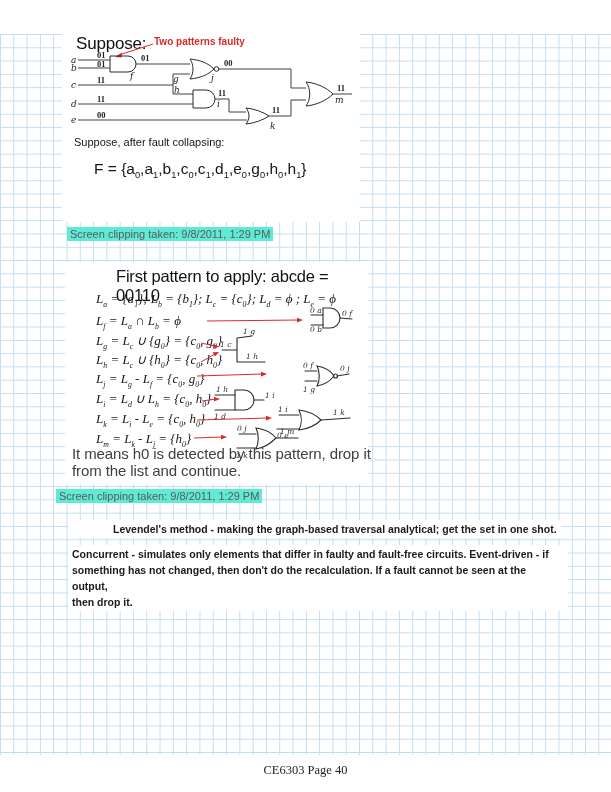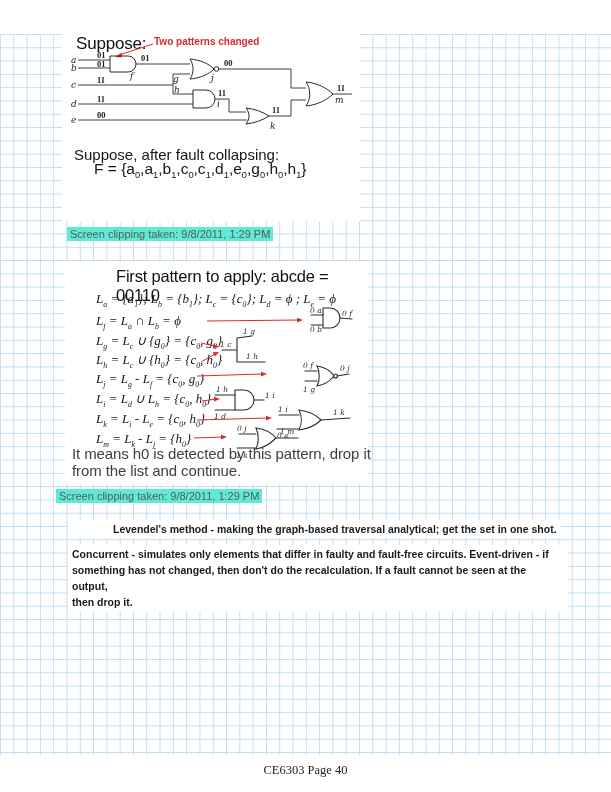--- a/index.html
+++ b/index.html
@@ -9,21 +9,21 @@
         background-image:linear-gradient(to right,#c3ddf0 1px,transparent 1px),
                          linear-gradient(to bottom,#c3ddf0 1px,transparent 1px);
         background-size:13.3px 13.3px;}
   .clip{position:absolute;background:#ffffff;}
   .clip1{left:62px;top:30px;width:298px;height:192px;}
   .clip2{left:65px;top:262px;width:303px;height:222px;}
   .h1{position:absolute;font-size:17px;letter-spacing:-0.2px;color:#111;}
   .clip1 .h1{left:14px;top:4px;}
   .clip2 .h1{left:10px;top:5px;font-size:16.5px;margin-left:41px;}
   .annot{position:absolute;left:92px;top:6px;font-size:10px;font-weight:bold;color:#d92b2b;}
-  .caption{position:absolute;left:12px;top:116px;font-size:15px;color:#151515;}
+  .caption{position:absolute;left:12px;top:106px;font-size:11px;color:#151515;}
   .formula{position:absolute;left:32px;top:130px;font-size:15.5px;color:#151515;}
   .formula2{position:absolute;left:32px;top:156px;font-size:15px;color:#151515;}
   .formula sub,.formula2 sub,.eq sub{font-size:0.6em;}
   .circuit-svg{position:absolute;left:4px;top:22px;}
   .overlay{position:absolute;left:0;top:0;pointer-events:none;}
   .clipnote{position:absolute;font-size:11px;color:#5a5a5a;background:#5eead4;padding:1px 3px;}
   .ts1{left:67px;top:227px;}
   .ts2{left:56px;top:489px;}
   .eq{position:absolute;left:31px;font-size:13px;font-family:"Liberation Serif",serif;color:#181818;white-space:nowrap;font-style:italic;}
   .note{position:absolute;left:7px;top:183px;width:306px;font-size:15px;line-height:17px;
@@ -44,21 +44,21 @@
   .redfill{fill:#d92b2b;stroke:none;}
 </style>
 </head>
 <body>
 
 <div class="page">
   <div class="grid"></div>
 
   <div class="clip clip1">
     <div class="h1">Suppose:</div>
-    <div class="annot">Two patterns changed</div>
+    <div class="annot">Two patterns faulty</div>
 
     <svg class="overlay" width="298" height="192" viewBox="0 0 298 192">
       <line class="red" x1="91" y1="14" x2="57" y2="25"></line>
       <polygon class="redfill" points="53,27 60,22.5 59.5,27.5"></polygon>
     </svg>
 
     <svg class="circuit-svg" width="290" height="82" viewBox="0 0 290 82">
 
       <path class="wire" d="M12,8 H44"></path>
       <path class="wire" d="M12,16 H44"></path>

